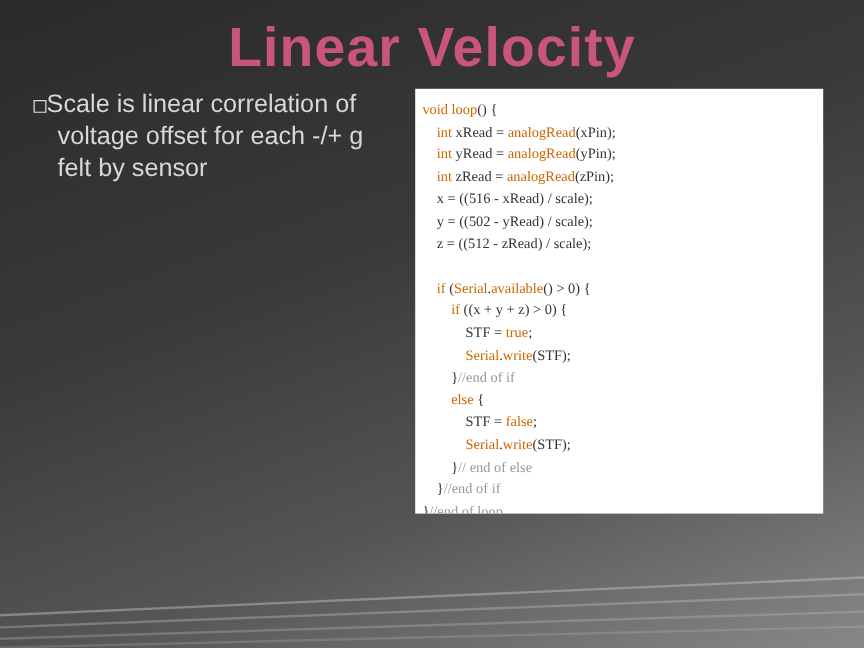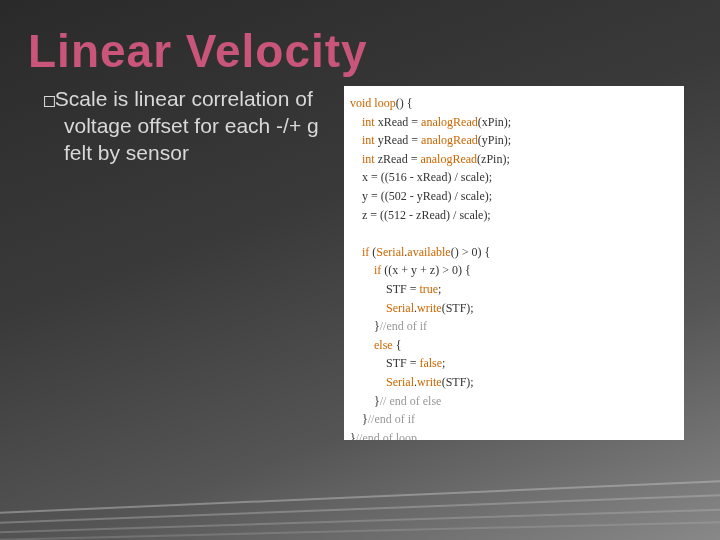--- a/index.html
+++ b/index.html
@@ -7,28 +7,28 @@
   body {
     background: linear-gradient(160deg, #2a2a2a 0%, #3a3a3a 40%, #555 70%, #888 100%);
     font-family: Verdana, Geneva, sans-serif;
     position: relative;
   }
   .title {
     font-family: "Trebuchet MS", "Arial Narrow", sans-serif;
     font-size: 46px;
     font-weight: bold;
     color: #c9567a;
-    padding-top: 24px;
+    text-align: center;
+    padding-top: 12px;
     letter-spacing: 1px;
-    margin-left: 28px;
   }
   .content {
     display: flex;
-    padding: 8px 20px 0 44px;
-    gap: 0;
+    padding: 8px 20px 0 28px;
+    gap: 18px;
   }
   .left-col {
     width: 300px;
     color: #d8d8d8;
     font-size: 21px;
     line-height: 1.28;
   }
   .bullet {
     margin-bottom: 28px;
     text-indent: -20px;

